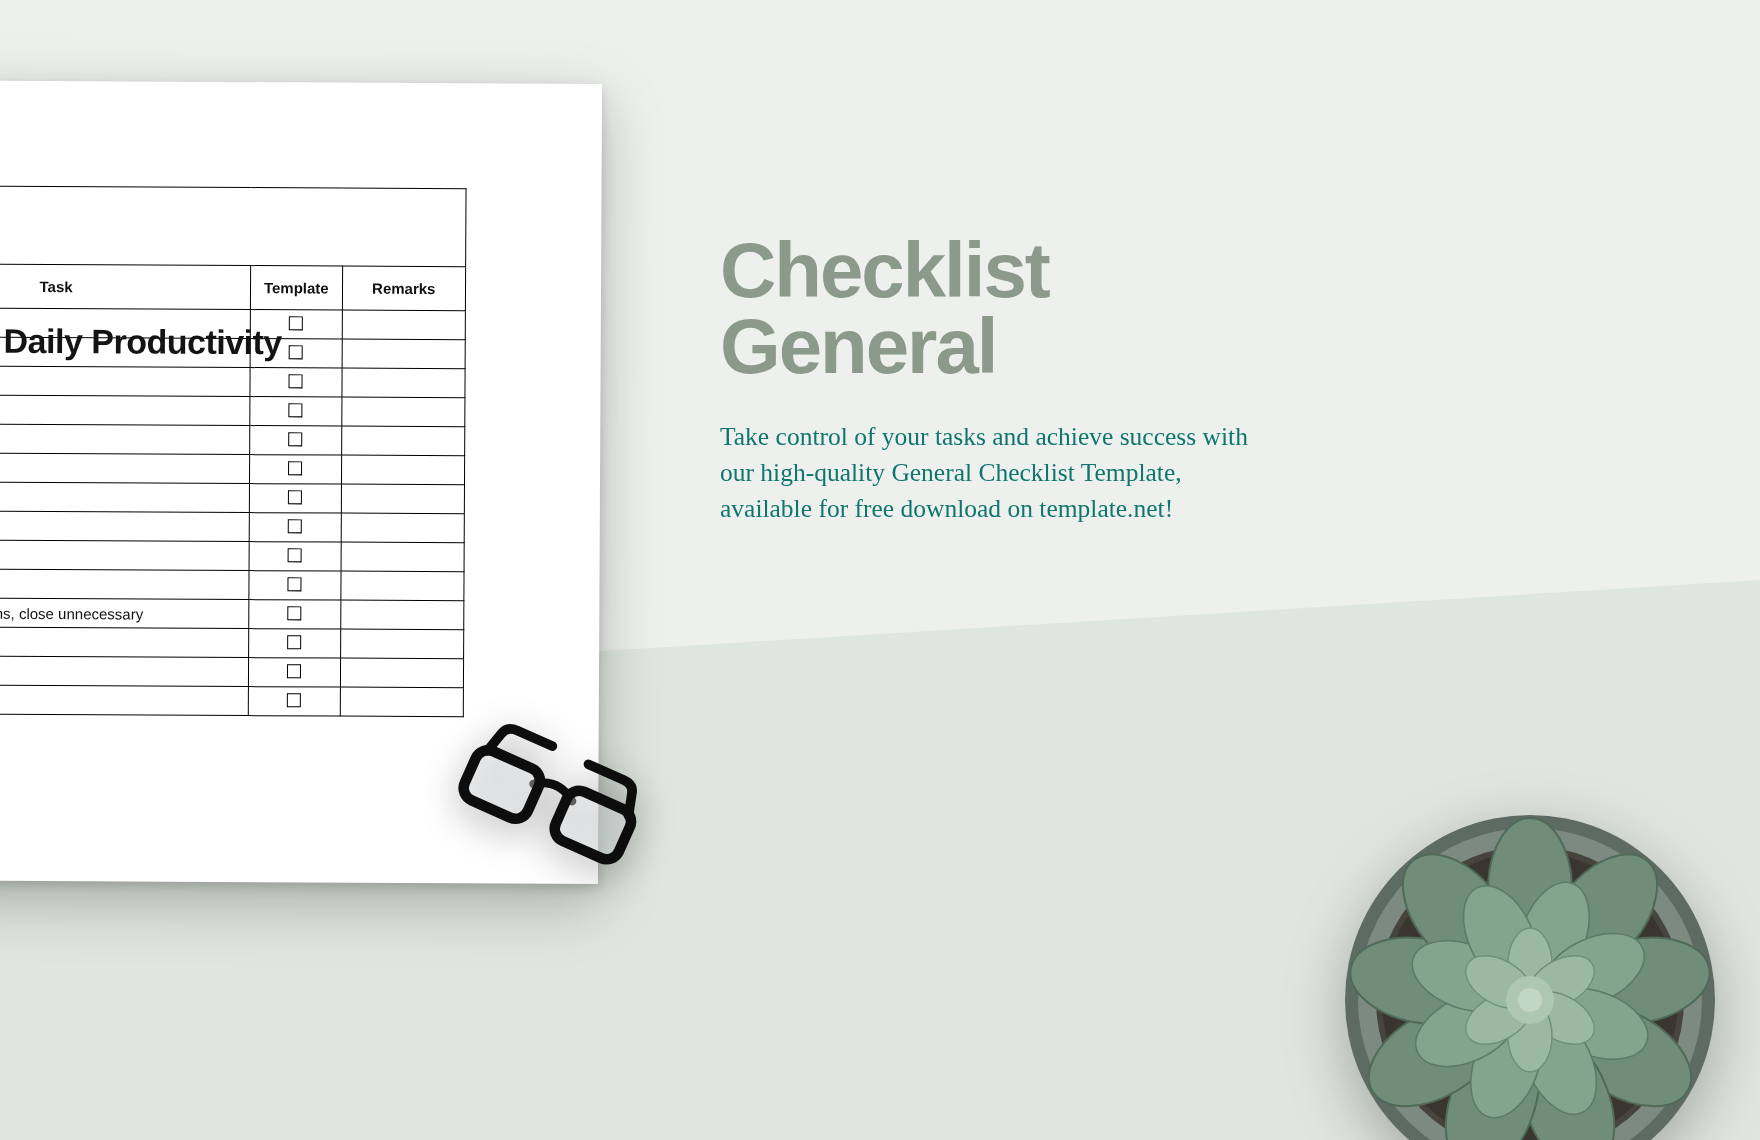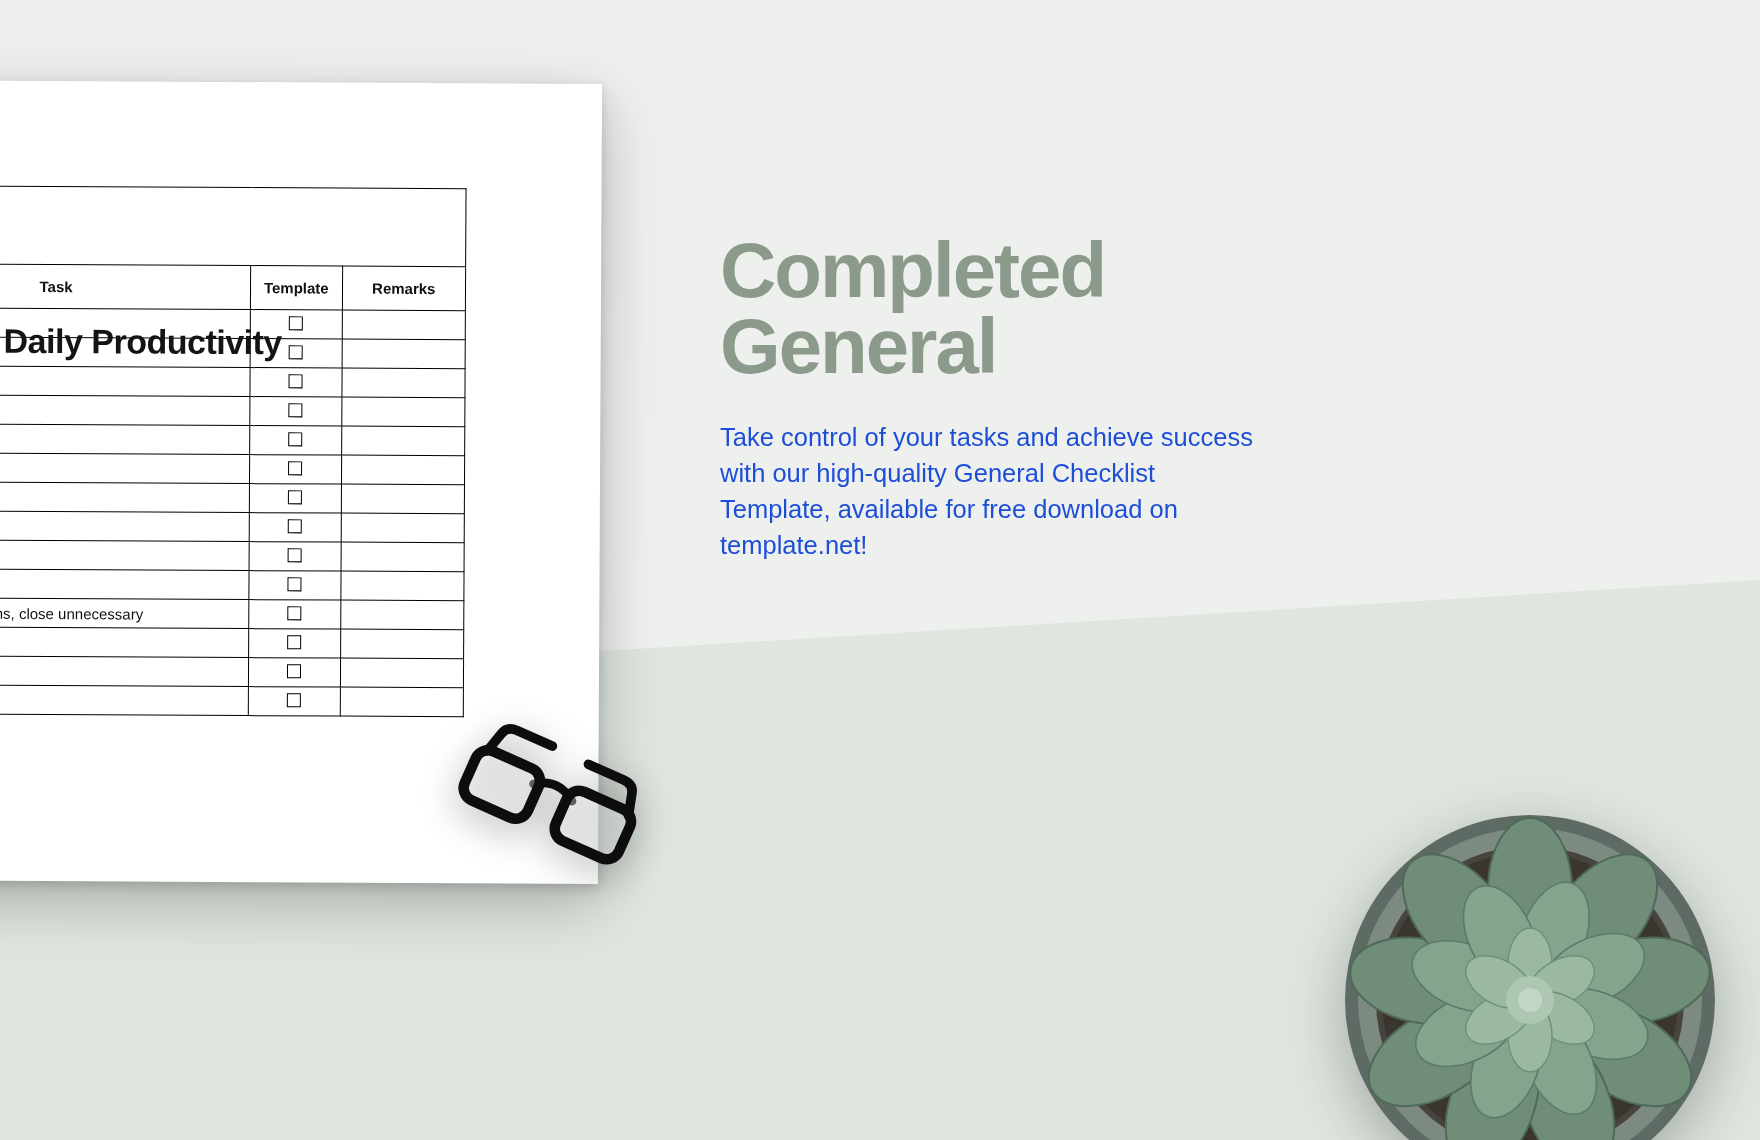--- a/index.html
+++ b/index.html
@@ -108,24 +108,24 @@
   .big-title {
     font-family: Arial, Helvetica, sans-serif;
     font-size: 78px;
     font-weight: 900;
     line-height: 0.98;
     color: #8b9a8a;
     letter-spacing: -2px;
     margin-bottom: 34px;
   }
   .body-copy {
-    font-family: Liberation Sans, sans-serif;
+    font-family: Liberation Serif, serif;
     font-size: 25.5px;
     line-height: 1.42;
-    color: #1d4ed8;
+    color: #0f766e;
     max-width: 540px;
   }
 
   
   .glasses {
     position: absolute;
     left: 420px;
     top: 695px;
     width: 250px;
     height: 230px;
@@ -231,21 +231,21 @@
           <td class="task-cell">en tasks</td>
           <td class="check-cell"><span class="check-box"></span></td>
           <td></td>
         </tr>
   </tbody>
     </table>
 </div>
 
 <div class="right-block">
   <div class="big-title">
-    <span>Completed</span><br>
+    <span>Checklist</span><br>
     <span>General</span>
   </div>
   <p class="body-copy">Take control of your tasks and achieve success with our high-quality General Checklist Template, available for free download on template.net!</p>
 </div>
 
 <svg class="glasses" viewBox="0 0 260 240">
   <g transform="rotate(24 130 120)">
 
     <path d="M108 100 Q130 84 152 100" stroke="#0d0d0d" stroke-width="9" fill="none" stroke-linecap="round"></path>
 

